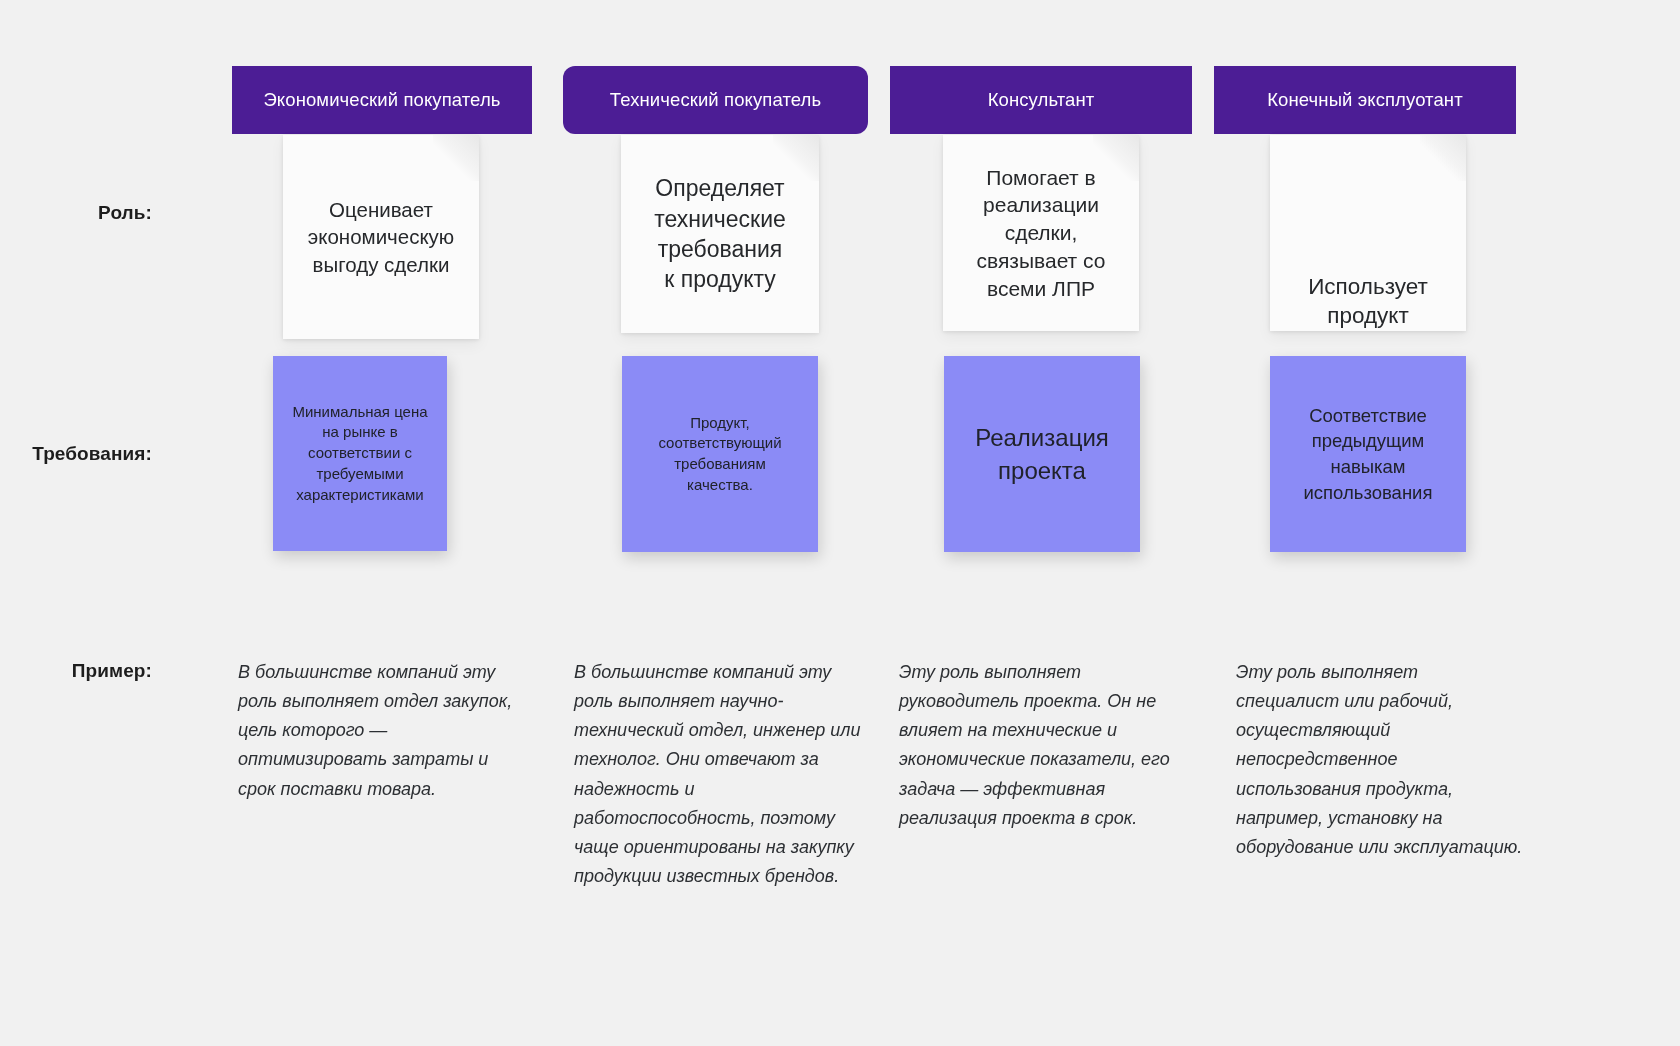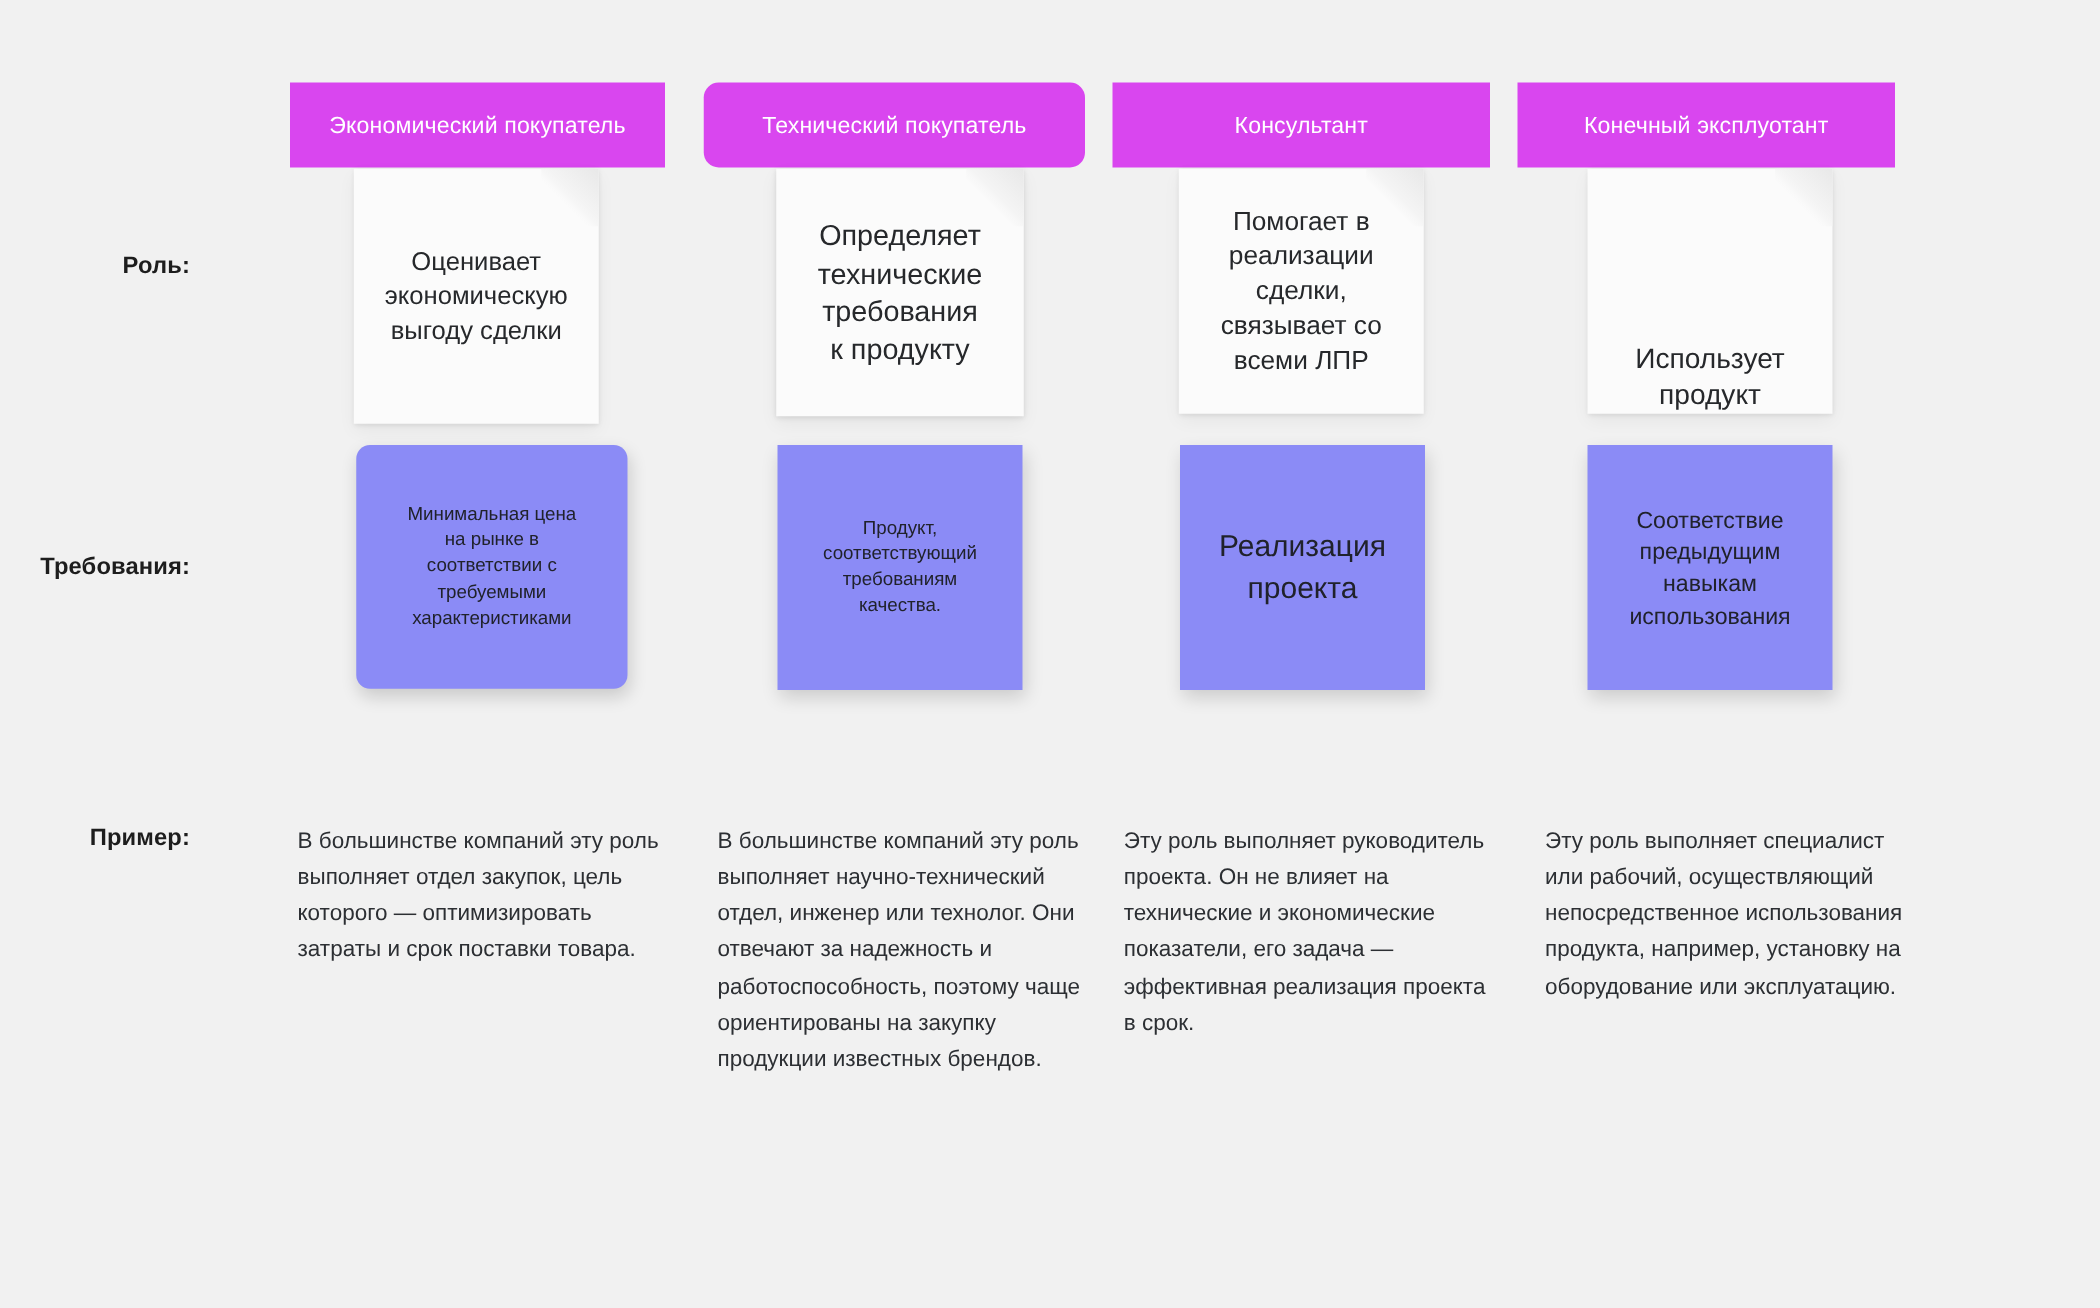--- a/index.html
+++ b/index.html
@@ -29,21 +29,21 @@
   }
   #label-role        { left: 0;  width: 152px; top: 202px; }
   #label-req         { left: 0;  width: 152px; top: 443px; }
   #label-example     { left: 0;  width: 152px; top: 660px; }
 
   
   .hdr {
     position: absolute;
     top: 66px;
     height: 68px;
-    background: #d946ef;
+    background: #4c1d95;
     color: #ffffff;
     font-size: 18.5px;
     display: flex;
     align-items: center;
     justify-content: center;
     text-align: center;
     letter-spacing: .1px;
   }
   .hdr-0 { left: 232px;  width: 300px; }
   .hdr-1 { left: 563px;  width: 305px; border-radius: 12px; }
@@ -84,33 +84,34 @@
     color: #20222b;
     text-align: center;
     display: flex;
     align-items: center;
     justify-content: center;
     line-height: 1.38;
     box-shadow: 2px 6px 14px rgba(0,0,0,0.16);
   }
   .req-card .txt { padding: 0 10px; white-space: pre-line; }
 
-  #req-0 { left: 285px;  top: 356px; width: 217px; height: 195px; font-size: 15px; border-radius: 11px; }
+  #req-0 { left: 273px;  top: 356px; width: 174px; height: 195px; font-size: 15px; }
   #req-1 { left: 622px;  top: 356px; width: 196px; height: 196px; font-size: 15px; }
   #req-2 { left: 944px;  top: 356px; width: 196px; height: 196px; font-size: 24px; }
   #req-3 { left: 1270px; top: 356px; width: 196px; height: 196px; font-size: 18.5px; }
 
   
   .example {
     position: absolute;
     top: 658px;
     font-size: 18px;
     line-height: 1.62;
     color: #2c2f33;
     white-space: pre-line;
+    font-style: italic;
   }
   #ex-0 { left: 238px;  width: 290px; }
   #ex-1 { left: 574px;  width: 295px; }
   #ex-2 { left: 899px;  width: 290px; }
   #ex-3 { left: 1236px; width: 290px; }
 </style>
 </head>
 <body>
 
 <div id="stage">

